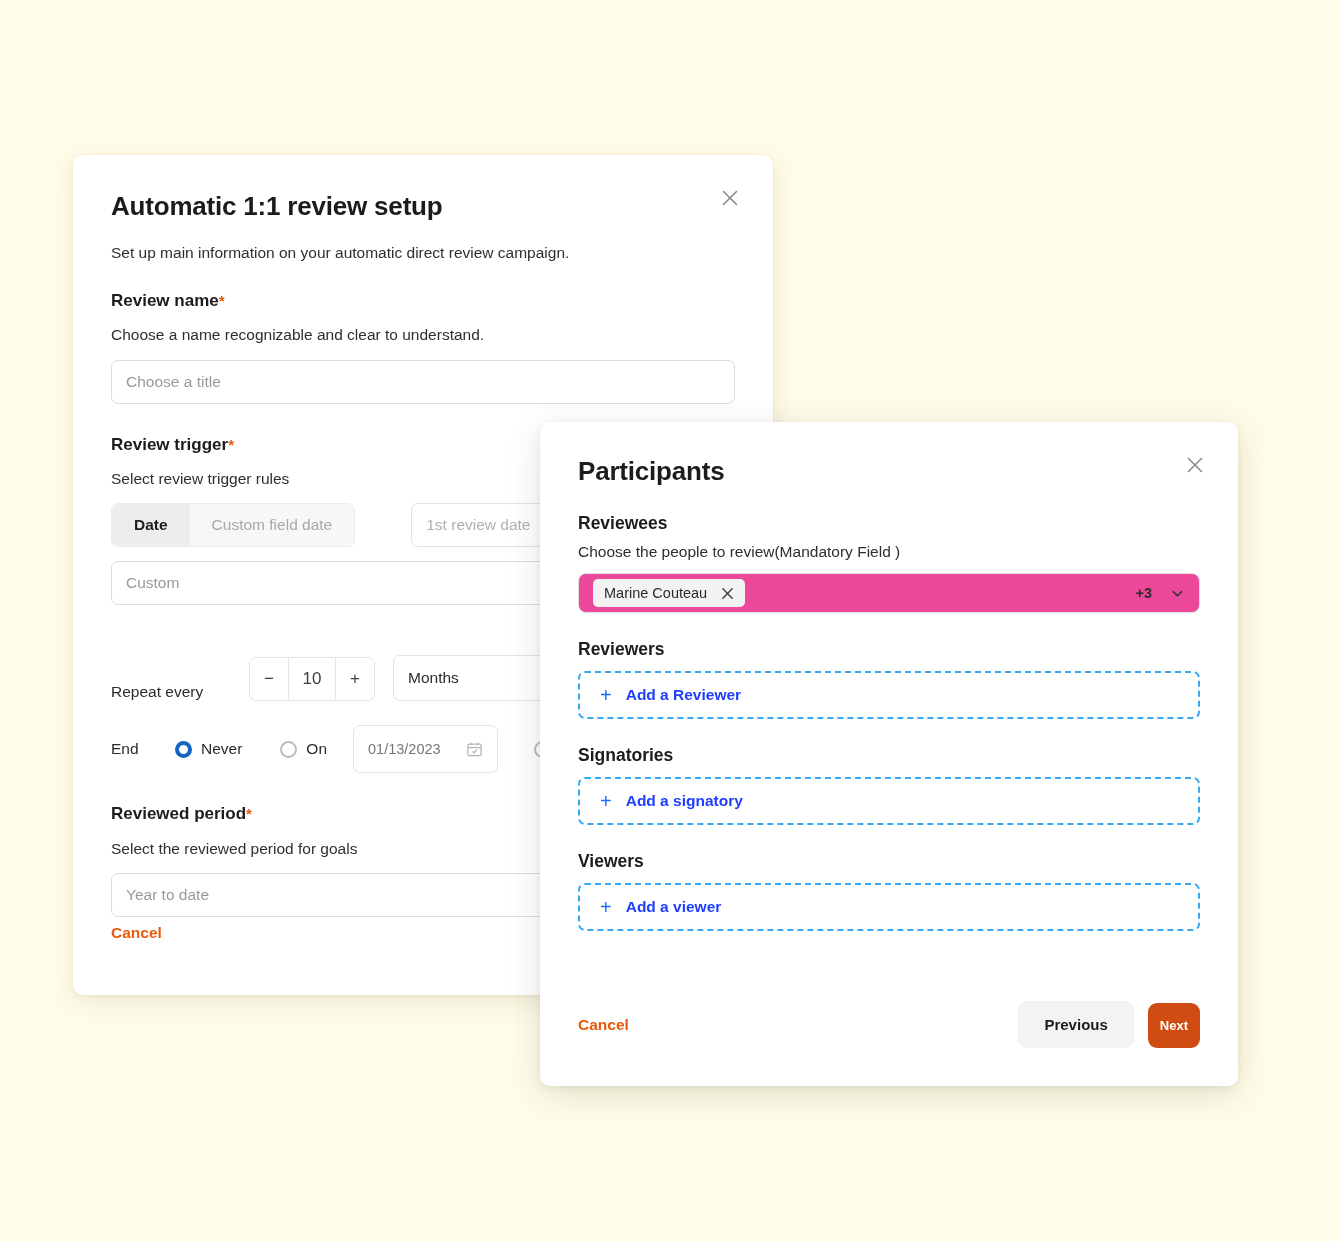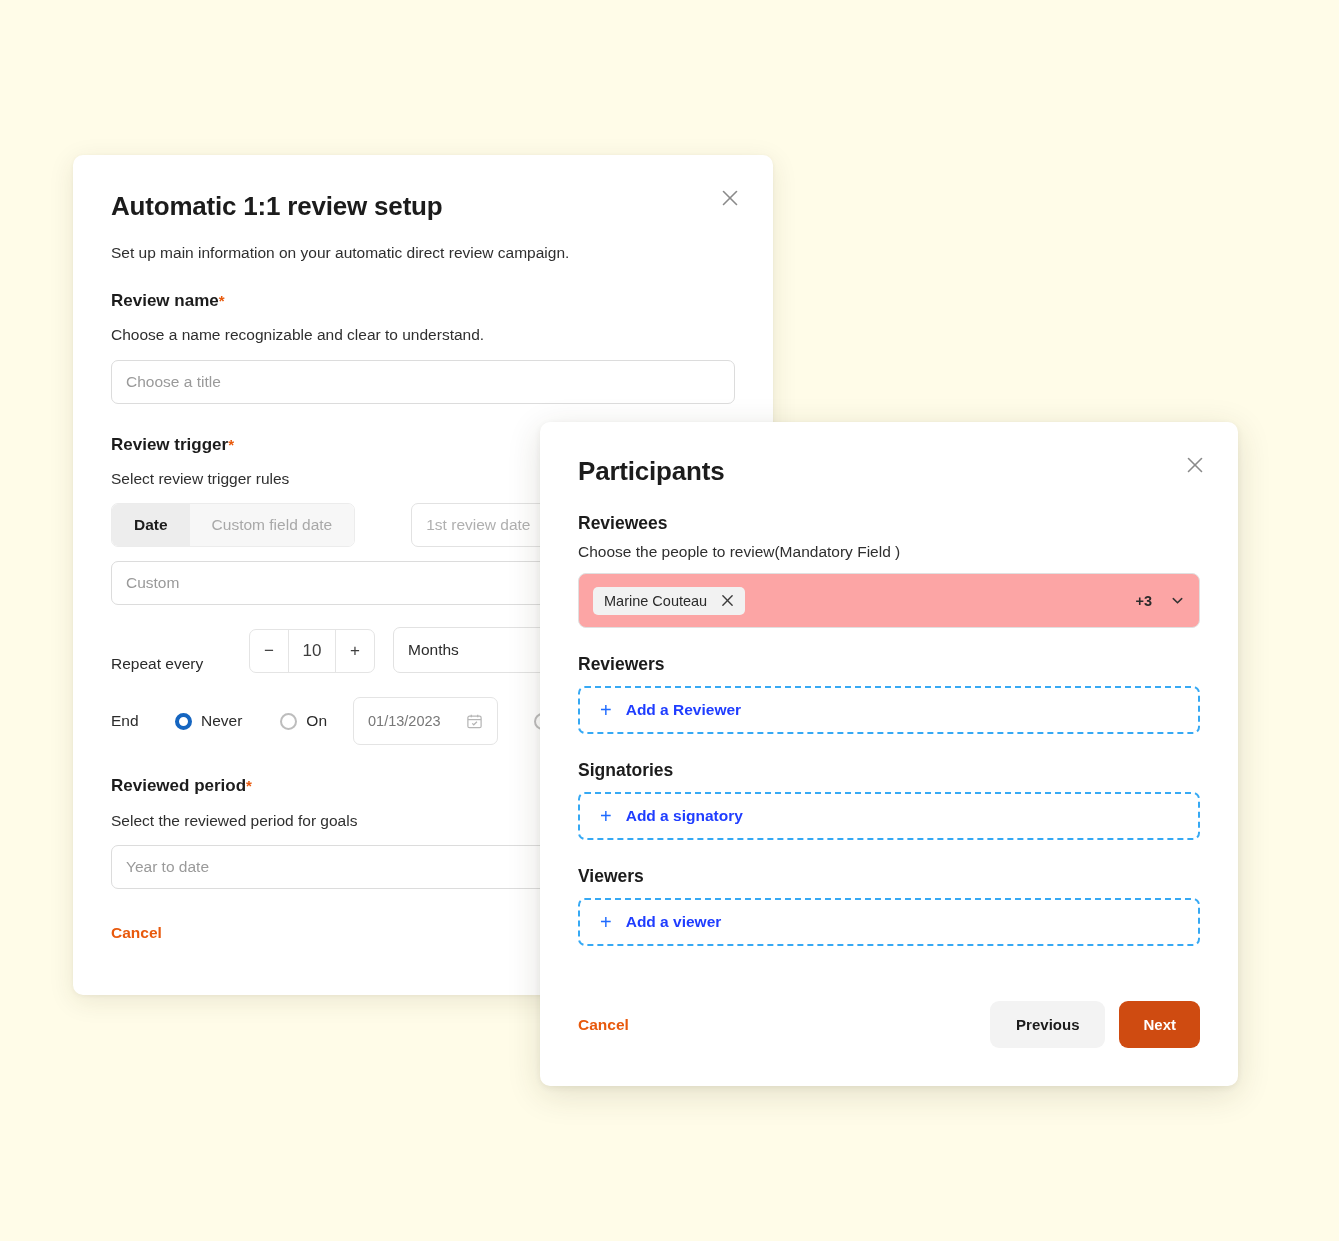--- a/index.html
+++ b/index.html
@@ -180,20 +180,21 @@
     display: flex;
     align-items: center;
     height: 46px;
     border: 1px solid #e2e2e2;
     border-radius: 7px;
     padding: 0 14px;
     font-size: 15.5px;
     color: #2b2b2b;
     min-width: 155px;
     background: #fff;
+    margin-top: 28px;
   }
 
   .end-row {
     display: flex;
     align-items: center;
     gap: 14px;
     margin-top: 24px;
   }
   .end-label {
     font-size: 15.5px;
@@ -311,22 +312,22 @@
   }
 
   .chips-box {
     display: flex;
     align-items: center;
     justify-content: space-between;
     margin-top: 12px;
     border: 1px solid #e0e0e0;
     border-radius: 8px;
     padding: 8px 14px;
-    height: 55px;
-    background: #fca5a5;
+    height: 40px;
+    background: #ec4899;
   }
   .chip {
     display: inline-flex;
     align-items: center;
     gap: 14px;
     background: #f2f2f2;
     border-radius: 5px;
     padding: 6px 11px;
     font-size: 14.5px;
     color: #2b2b2b;
@@ -378,22 +379,22 @@
     font-size: 15px;
     font-weight: 700;
     color: #1c1c1c;
     cursor: pointer;
     font-family: inherit;
   }
   .btn-next {
     background: #CF4B11;
     border: none;
     border-radius: 9px;
-    padding: 15px 24px;
-    font-size: 15px;
+    padding: 15px 12px;
+    font-size: 13px;
     font-weight: 700;
     color: #ffffff;
     cursor: pointer;
     font-family: inherit;
   }
 </style>
 </head>
 <body>
 
 <div class="stage">

